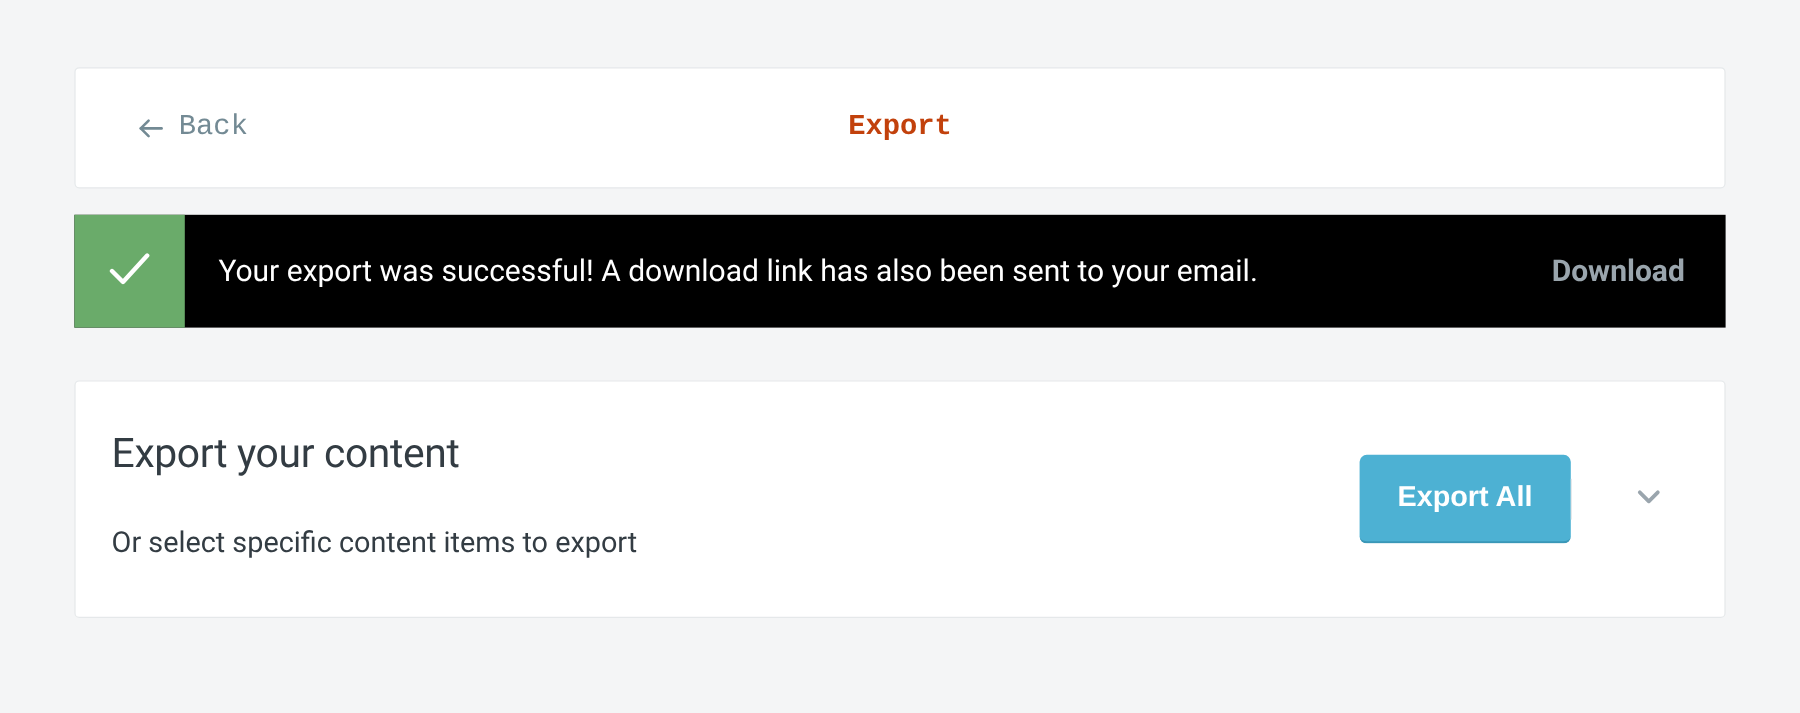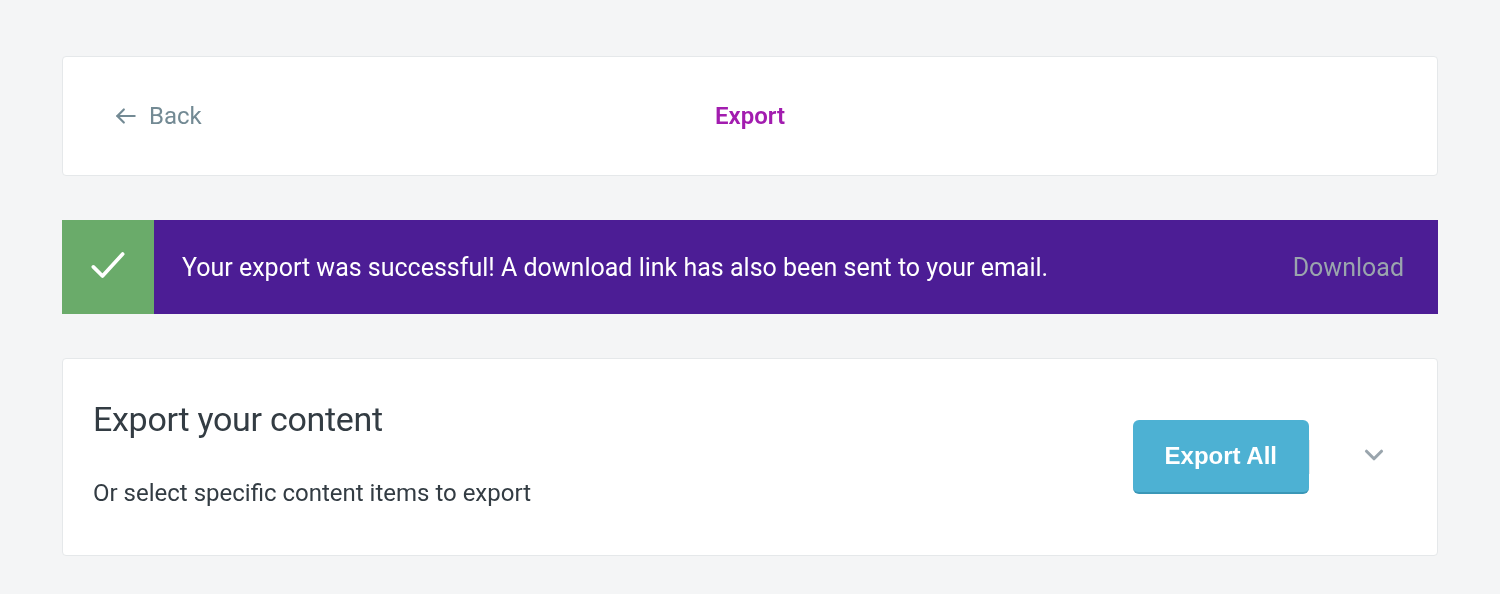--- a/index.html
+++ b/index.html
@@ -10,47 +10,48 @@
       height: 594px;
       padding: 0;
     }
     .container {
       padding: 56px 62px 0 62px;
     }
     .header-card {
       background: #ffffff;
       border: 1px solid #e5e8ea;
       border-radius: 4px;
-      height: 120px;
+      height: 101px;
       display: flex;
       align-items: center;
       position: relative;
+      font-family: Liberation Mono, monospace;
     }
     .back-btn {
       display: flex;
       align-items: center;
       gap: 10px;
       padding-left: 50px;
       cursor: pointer;
       color: #738a94;
       font-size: 24px;
       font-weight: 400;
     }
     .back-btn .arrow-icon svg { display: block; }
     .header-title {
       position: absolute;
       left: 50%;
       transform: translateX(-50%);
       font-size: 24px;
       font-weight: 600;
-      color: #a21caf;
+      color: #c2410c;
     }
     .notification {
-      margin-top: 44px;
-      background: #4c1d95;
+      margin-top: 22px;
+      background: #000000;
       display: flex;
       align-items: stretch;
       height: 94px;
     }
     .notif-icon-box {
       background: #6aab6a;
       width: 92px;
       display: flex;
       align-items: center;
       justify-content: center;
@@ -62,20 +63,21 @@
       display: flex;
       align-items: center;
       padding-left: 28px;
       flex: 1;
     }
     .notif-action {
       display: flex;
       align-items: center;
       padding-right: 34px;
       padding-left: 20px;
+      font-weight: bold;
     }
     .notif-action a {
       color: #9aa5ad;
       font-size: 25px;
       text-decoration: none;
       cursor: pointer;
     }
     .export-card {
       margin-top: 44px;
       background: #ffffff;

